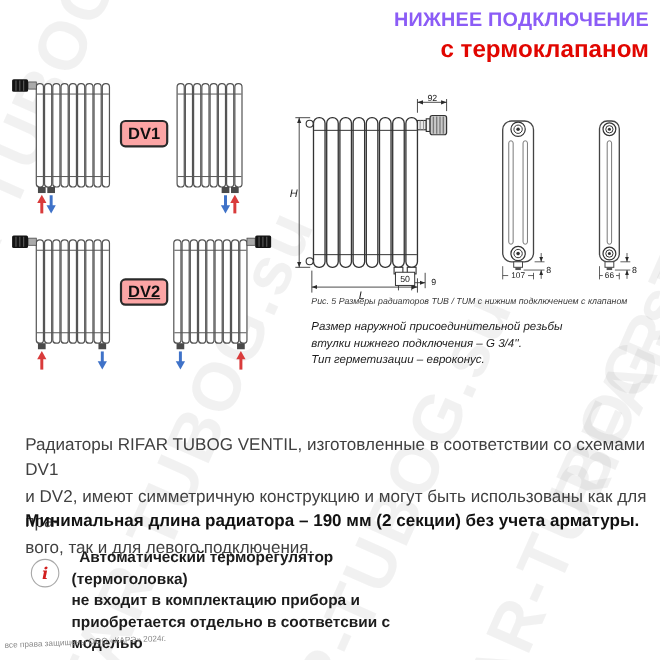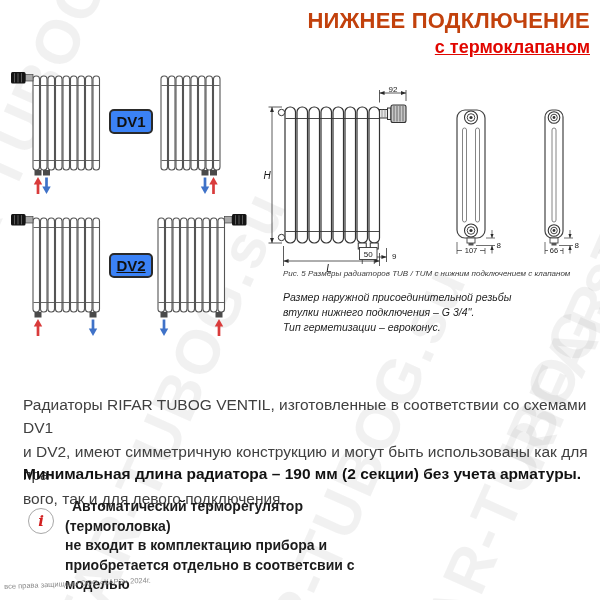--- a/index.html
+++ b/index.html
@@ -9,34 +9,34 @@
   }
   
   .wm {
     position:absolute; z-index:0; white-space:nowrap; user-select:none;
     font-weight:700; font-size:62px; letter-spacing:2px;
     color:#1a1a1a; opacity:0.055;
     transform:rotate(-66deg); transform-origin:0 50%;
   }
   
   .header { position:absolute; top:8px; right:10px; text-align:right; z-index:2; }
-  .header .title { font-size:22px; font-weight:700; color:#c2410c; letter-spacing:0.2px; }
-  .header .subtitle { font-size:18px; font-weight:700; color:var(--title-red,#e10600); margin-top:3px;text-decoration:underline; }
+  .header .title { font-size:18px; font-weight:700; color:#8b5cf6; letter-spacing:0.2px; }
+  .header .subtitle { font-size:22px; font-weight:700; color:var(--title-red,#e10600); margin-top:3px; }
 
   svg.diagram { position:absolute; z-index:1; overflow:visible; }
   svg text { font-family:"Liberation Sans", sans-serif; fill:#1a1a1a; }
   .dim-t { font-size:8px; }
   .dim-s { font-size:7.5px; }
   .dim-it { font-size:10px; font-style:italic; }
 
   .arrow-red  { color:var(--arrow-red,#d93b3b); }
   .arrow-blue { color:var(--arrow-blue,#3f72c8); }
 
   .scheme-label {
-    position:absolute; z-index:2; width:40px; height:21px; background:#3b82f6;
+    position:absolute; z-index:2; width:40px; height:21px; background:#fca5a5;
     border:2px solid #2a2a2a; border-radius:5px;
     display:flex; align-items:center; justify-content:center;
     font-weight:700; font-size:15px; color:#111;
   }
 
   .caption { position:absolute; left:283px; top:269px; width:312px; z-index:1;
     font-size:8px; font-style:italic; color:#3a3a3a; }
   .thread-note { position:absolute; left:283px; top:290px; z-index:1;
     font-size:10.5px; font-style:italic; line-height:1.45; color:#1e1e1e; white-space:pre-line; }
 

